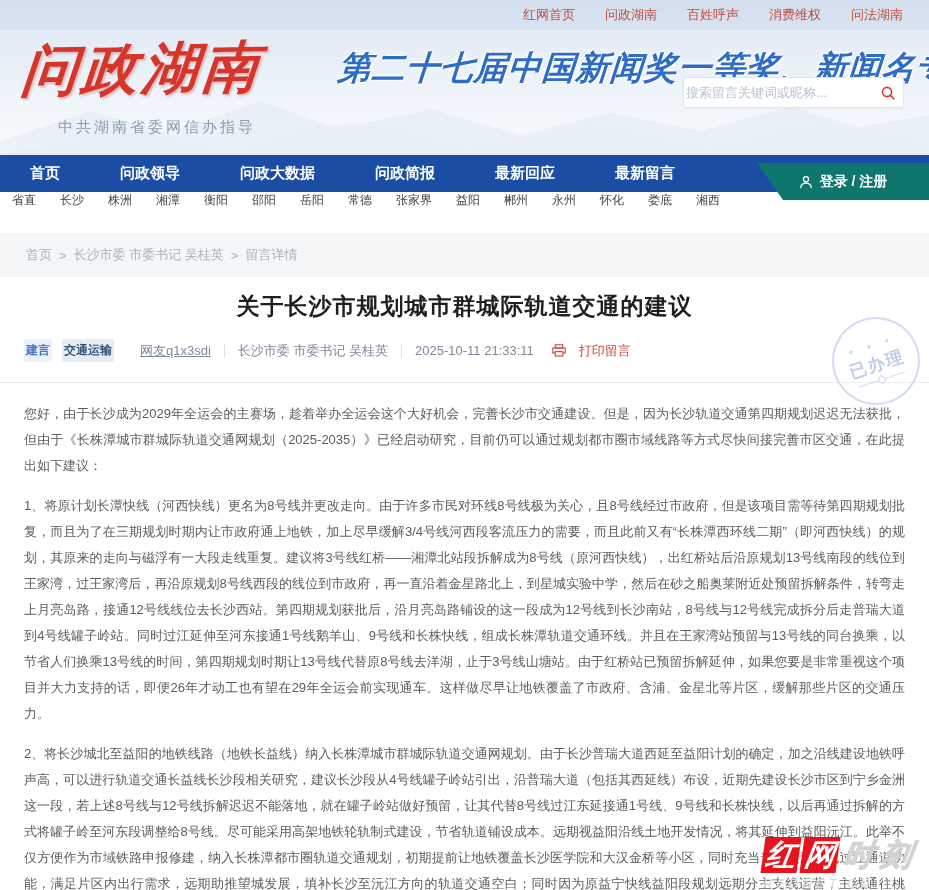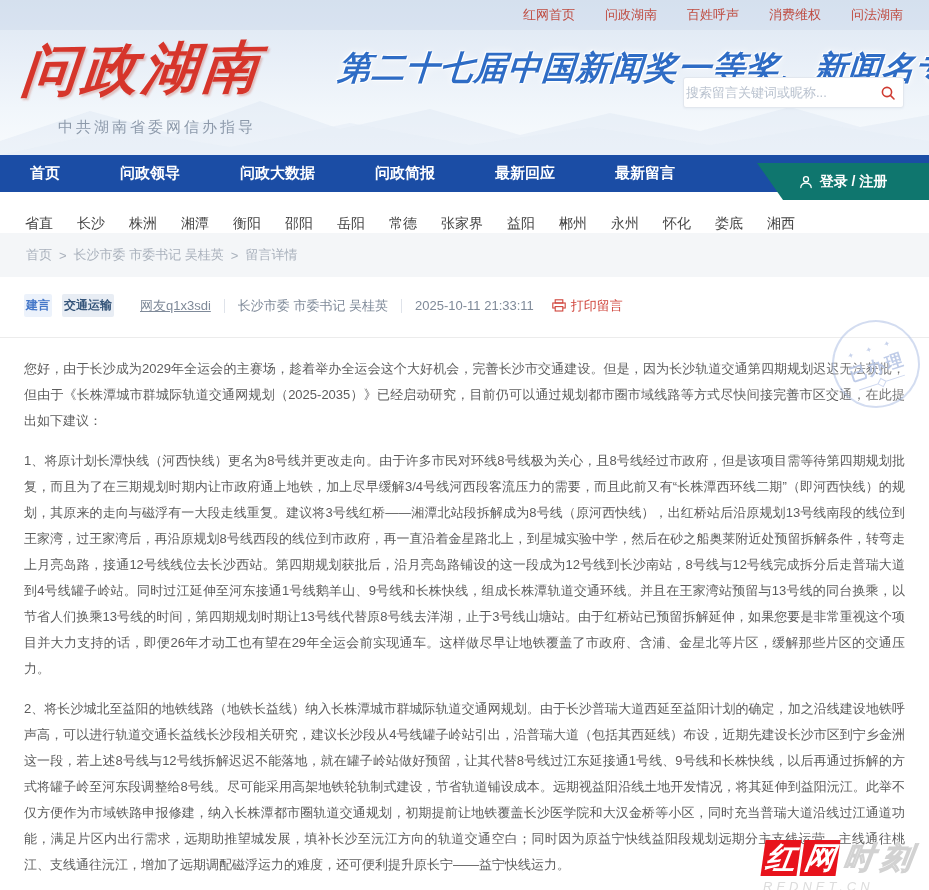--- a/index.html
+++ b/index.html
@@ -63,22 +63,22 @@
   .nav-item { color:#fff; font-size:15px; font-weight:bold; cursor:pointer; white-space:nowrap; }
   .login-tab {
     position:absolute; right:0; top:8px; height:100%; width:172px;
     background:#0f766e; clip-path:polygon(0 0,100% 0,100% 100%,26px 100%);
     display:flex; align-items:center; justify-content:center; gap:7px;
     color:#fff; font-size:14px; font-weight:bold; cursor:pointer;
   }
 
   
   .region-tabs {
-    height:41px; background:#fff; display:flex; align-items:flex-end;
-    padding:0 25px; gap:24px; font-size:14px; color:#454545;
+    height:41px; background:#fff; display:flex; align-items:flex-start;
+    padding:0 12px; gap:24px; font-size:12px; color:#454545;
   }
   .region-tab { cursor:pointer; white-space:nowrap; }
 
   
   .breadcrumb-strip {
     height:44px; background:#f4f6f8; display:flex; align-items:center;
     padding:0 26px; gap:7px; font-size:13px; color:#a9b1bc;
   }
   .breadcrumb-strip a { color:#a9b1bc; }
 
@@ -87,21 +87,21 @@
   .post-title {
     margin-top:14px; text-align:center; font-size:23px; font-weight:bold;
     color:#1f1f1f; letter-spacing:1px;
     font-family:"Liberation Serif","DejaVu Serif",serif;
   }
   .meta-row { display:flex; align-items:center; gap:10px; margin-top:17px; font-size:13px; color:#7f8a99; }
   .tag { font-size:12px; padding:3px 2px; border-radius:2px; font-weight:bold; }
   .tag-type { background:#ecf2fb; color:#4376c8; }
   .tag-cat  { background:#e8edf4; color:#35557a; }
   .vsep { width:1px; height:14px; background:#dfe3ea; margin:0 3px; }
-  .print-btn { display:flex; align-items:center; gap:5px; color:#d0443b; margin-left:8px; cursor:pointer; font-size:13px; }
+  .print-btn { display:flex; align-items:center; gap:13px; color:#d0443b; margin-left:8px; cursor:pointer; font-size:13px; }
 
   .divider { border:none; border-top:1px solid #ececec; margin:20px -24px 0; }
 
   .stamp {
     position:absolute; right:9px; top:26px; width:88px; height:88px;
     border:2px solid rgba(166,185,226,.55); border-radius:50%;
     transform:rotate(-18deg); opacity:.9;
     display:flex; flex-direction:column; align-items:center; justify-content:center;
     color:#b9c7e6; background:rgba(255,255,255,.15); z-index:2;
   }
@@ -214,20 +214,21 @@
 </div>
 
 <div class="main">
 
   <div class="stamp">
     <span class="stars">✦ ✦ ✦</span>
     <span class="txt">已办理</span>
     <span class="line"></span>
   </div>
 
+  <h1 class="post-title">关于长沙市规划城市群城际轨道交通的建议</h1>
 
   <div class="meta-row">
     <span class="tag tag-type">建言</span>
     <span class="tag tag-cat">交通运输</span>
     <span style="margin-left:16px;text-decoration:underline;">网友q1x3sdi</span>
     <span class="vsep"></span>
     <span>长沙市委 市委书记 吴桂英</span>
     <span class="vsep"></span>
     <span>2025-10-11 21:33:11</span>
     <span class="print-btn">

